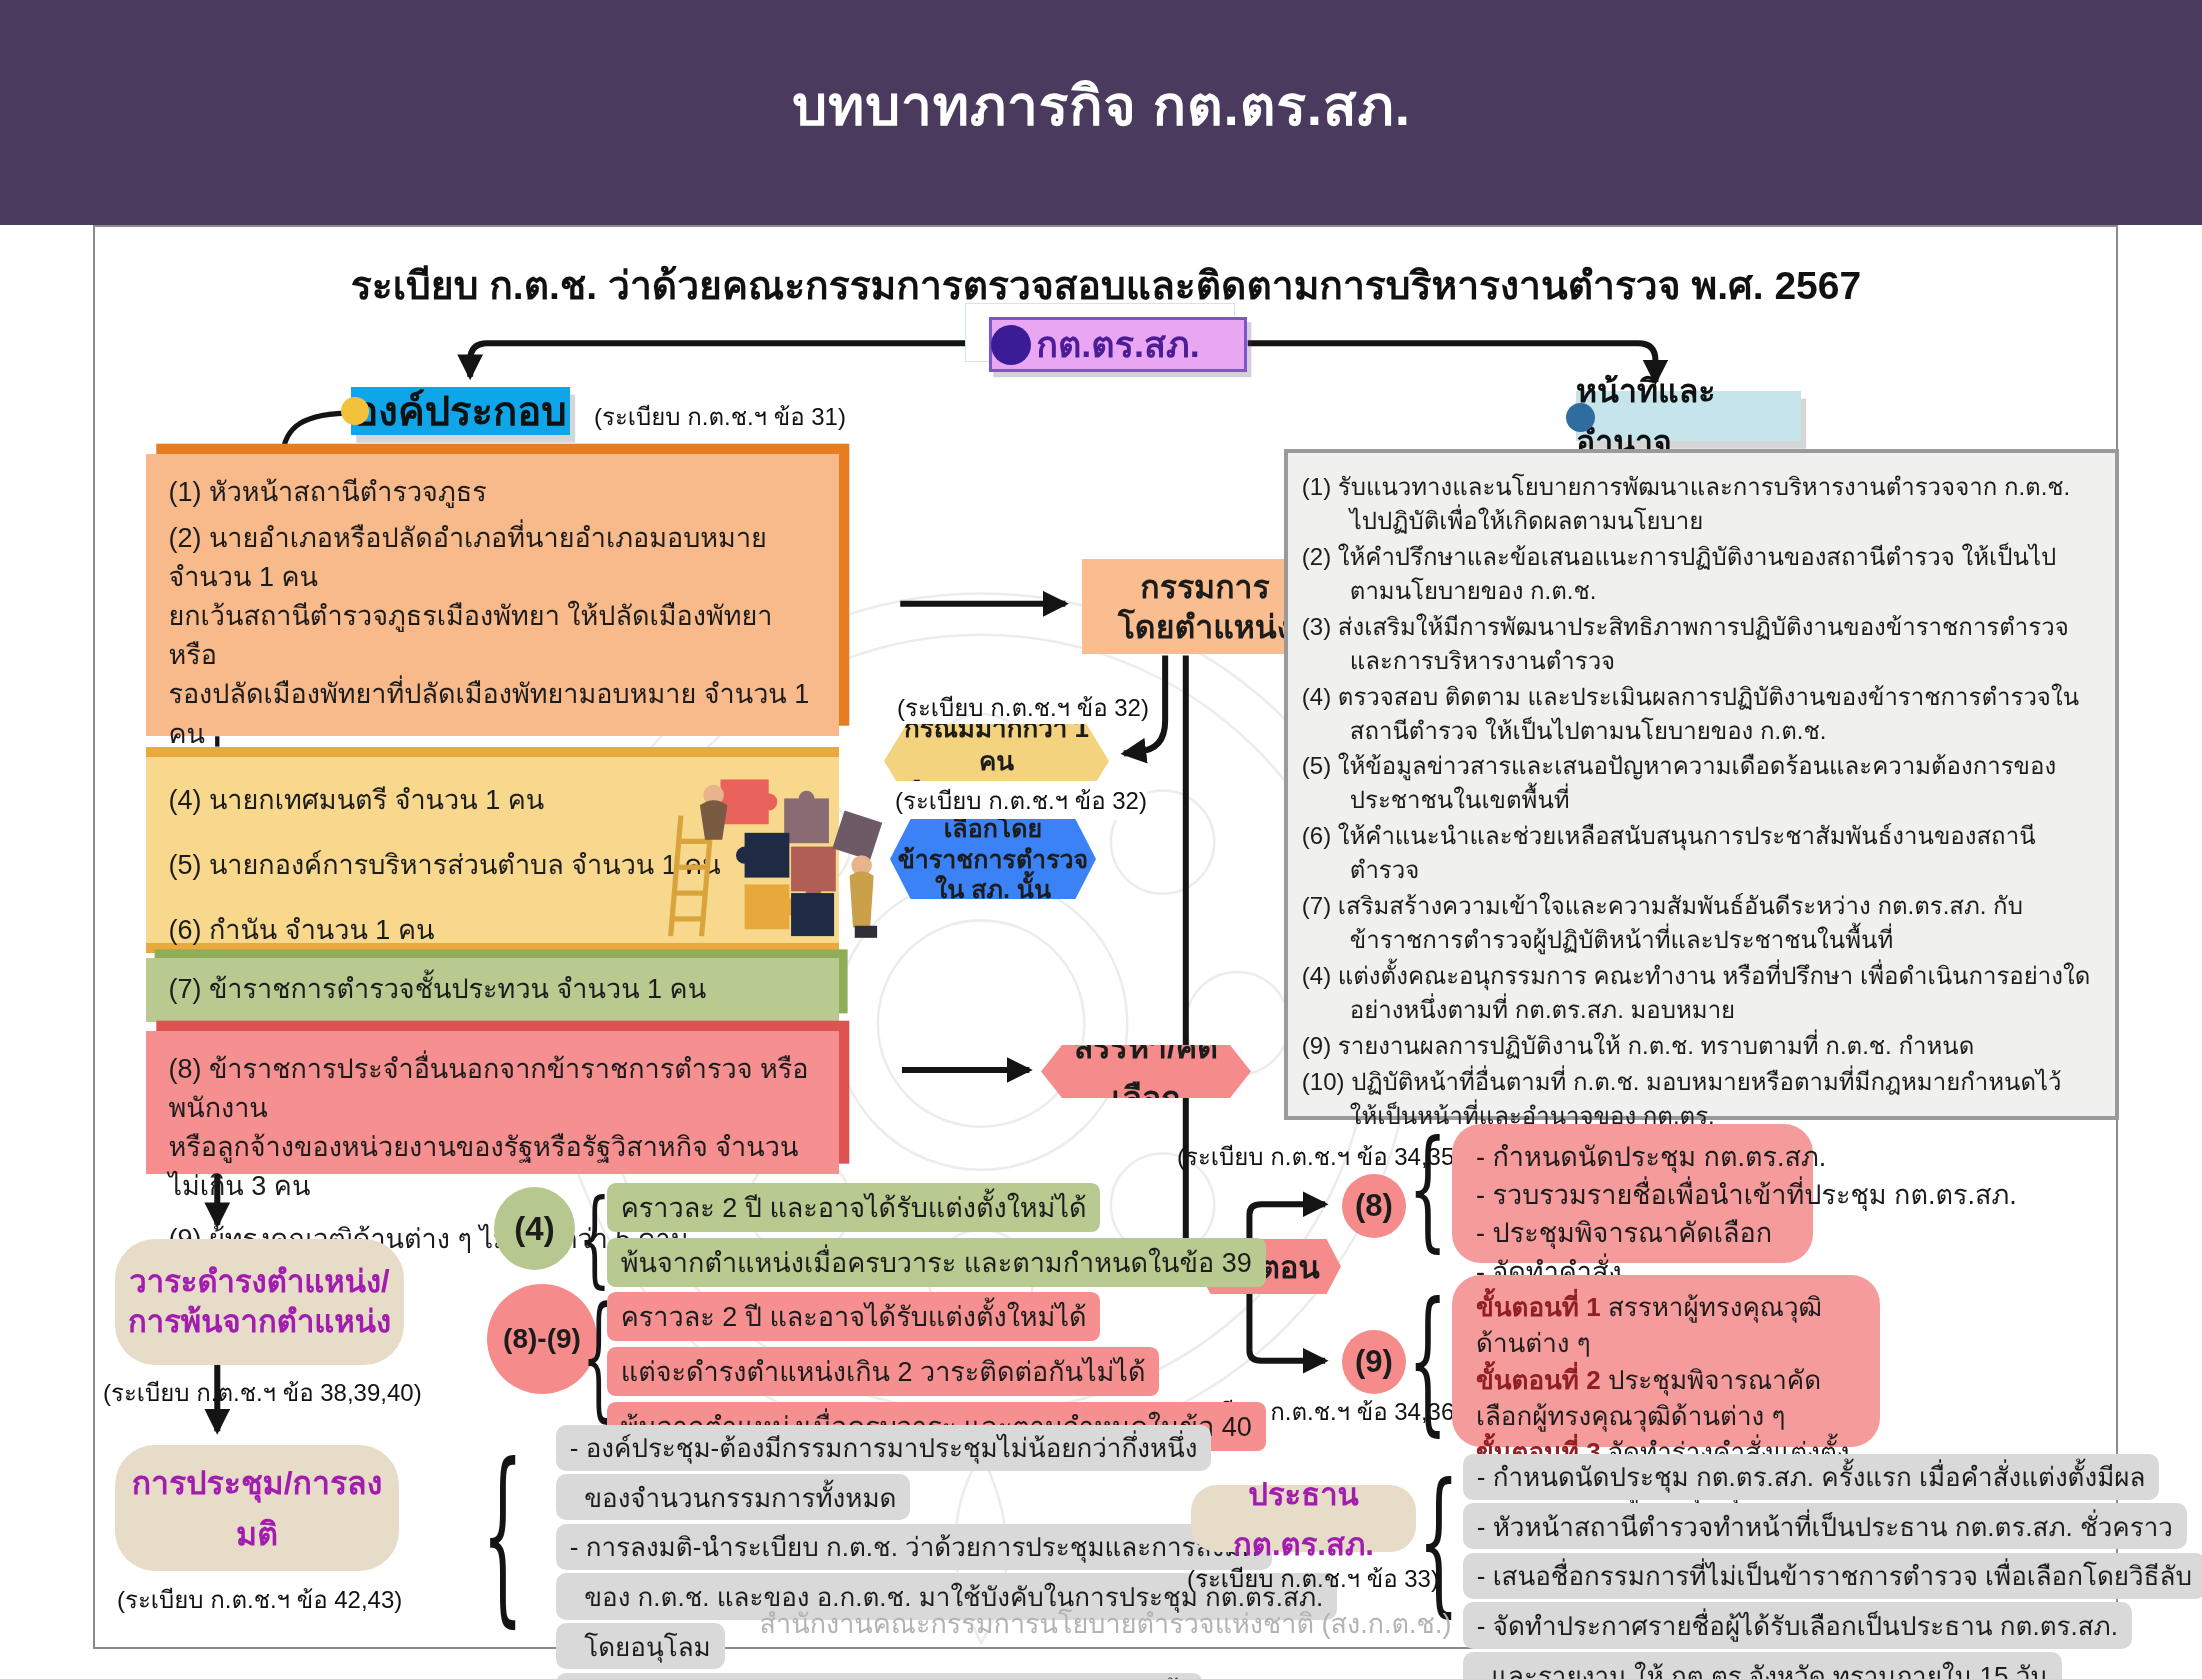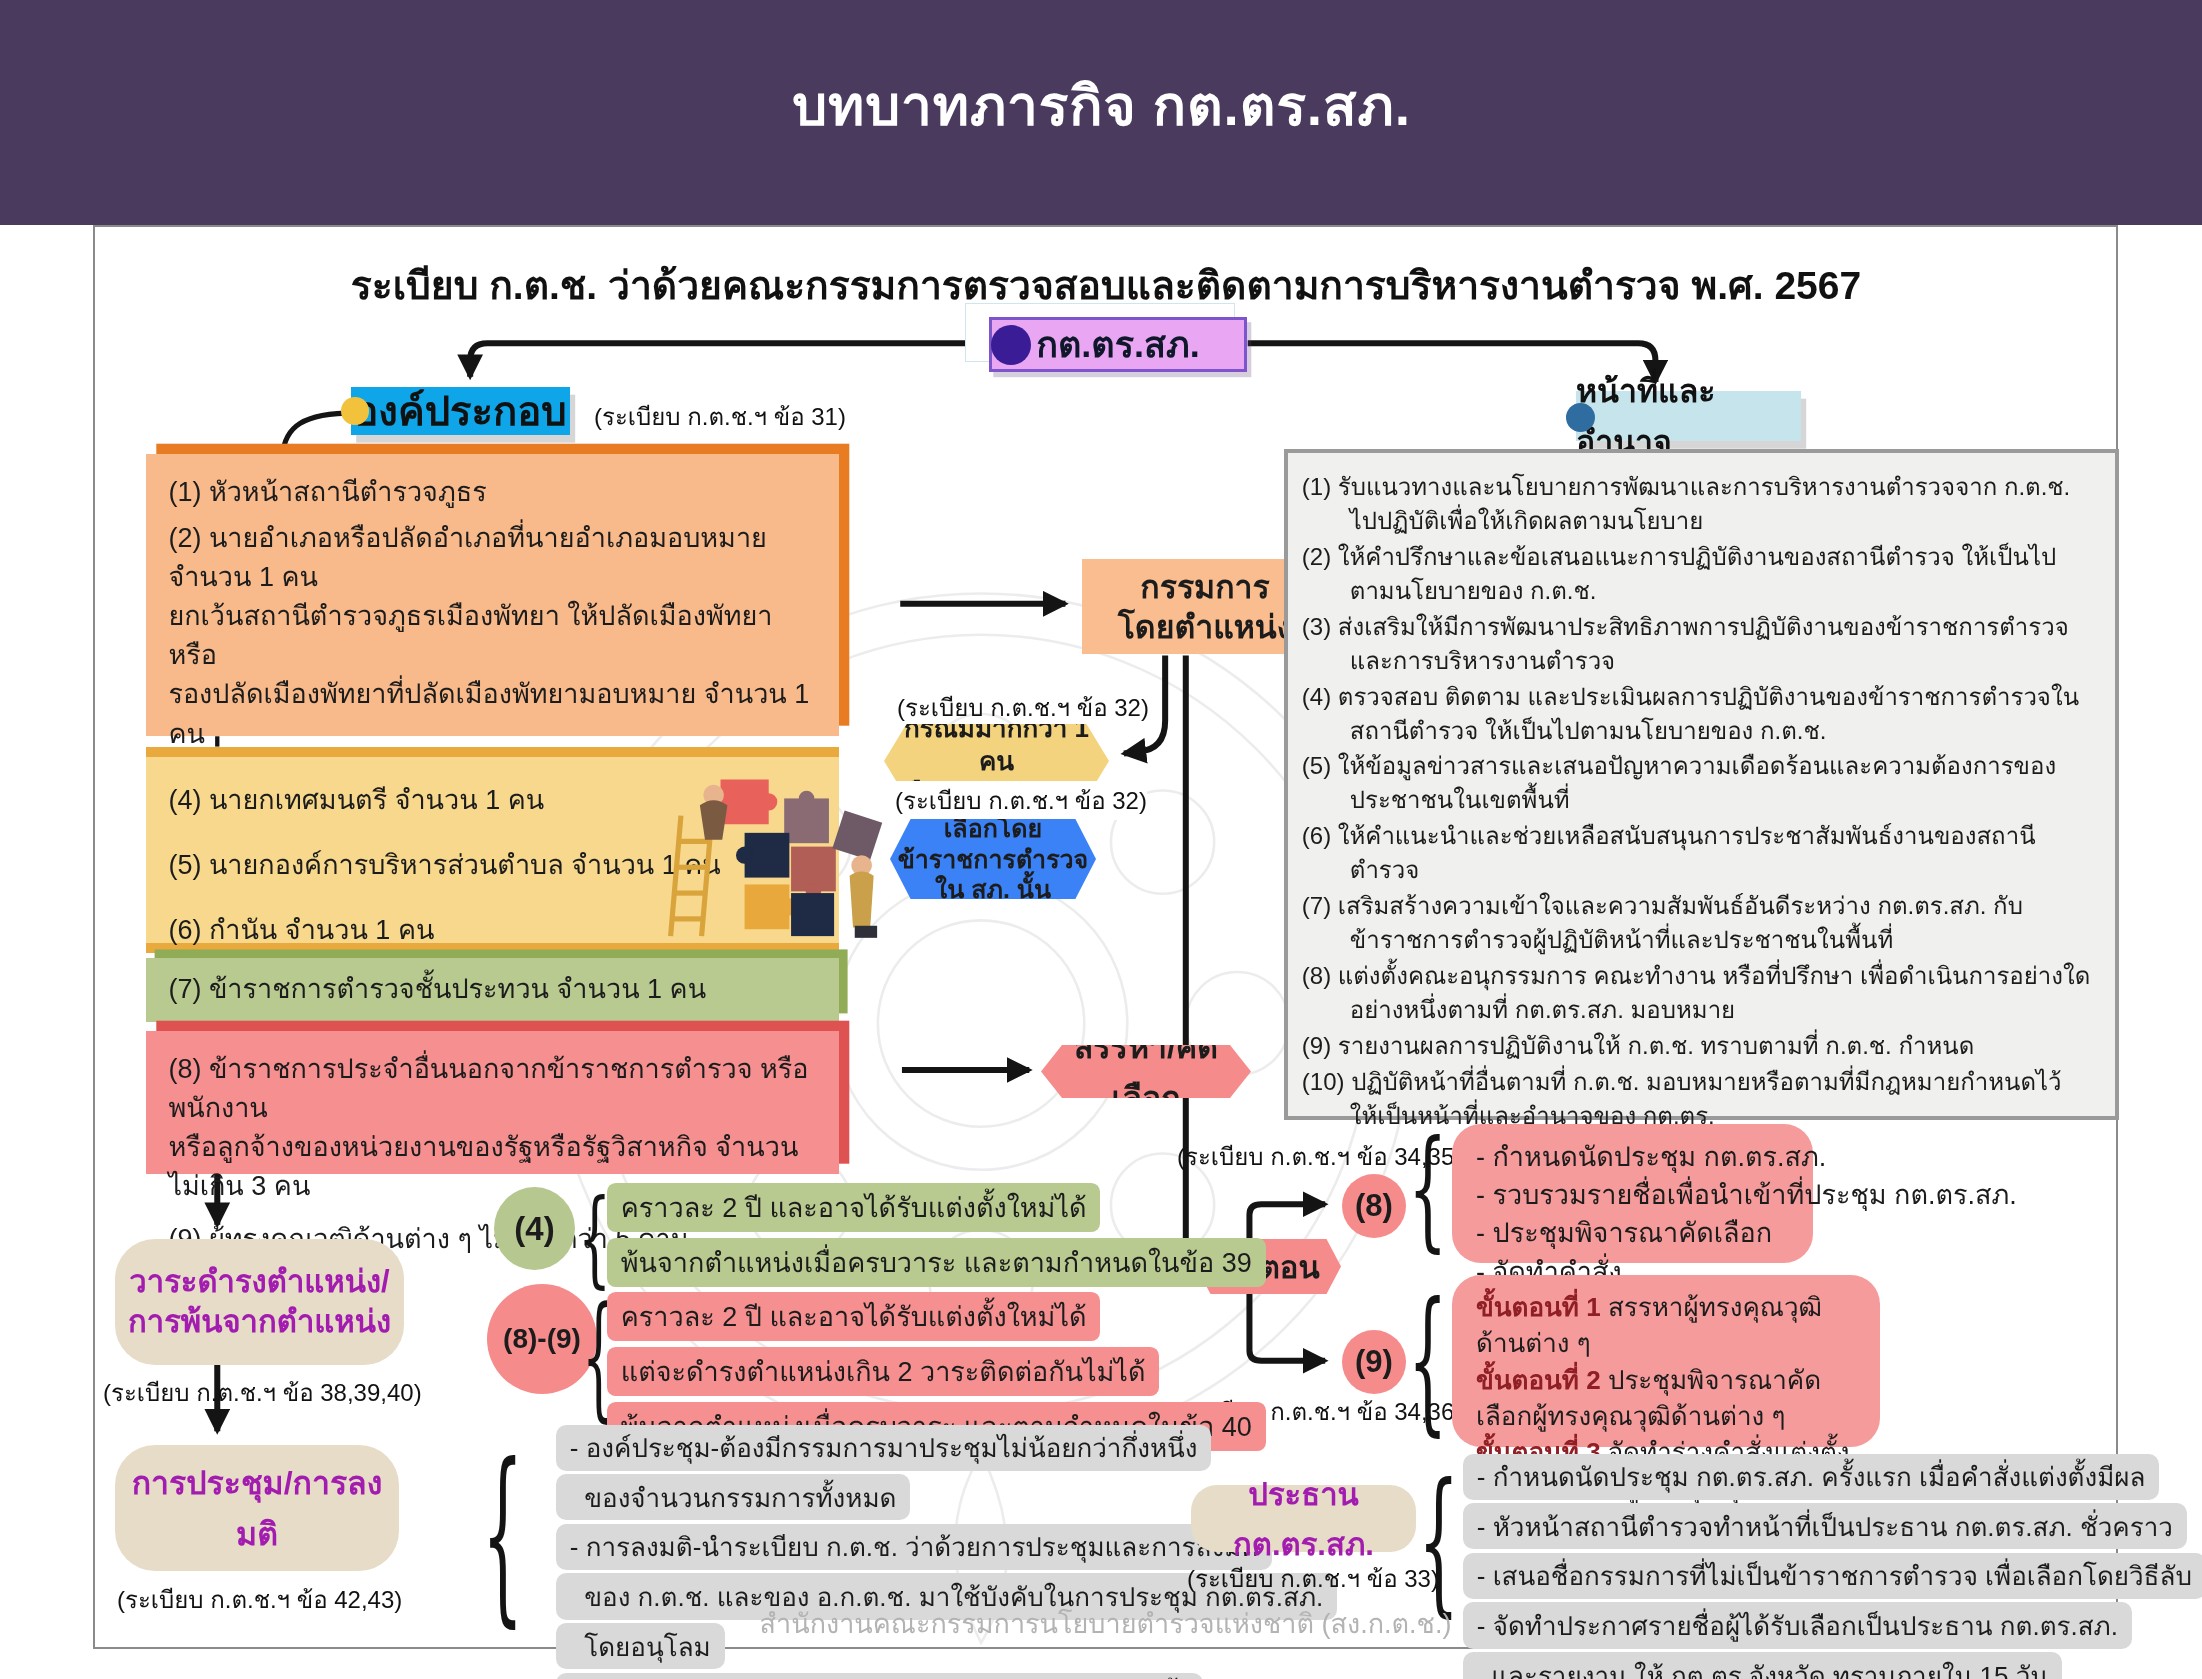--- a/index.html
+++ b/index.html
@@ -13,21 +13,21 @@
                 font-size:55px;font-weight:bold;letter-spacing:0.9px;}
   
   #frame{left:93px;top:225px;width:2025px;height:1424px;background:#ffffff;
          border:2.6px solid #8a8a8a;box-sizing:border-box;}
   #main-title{left:138px;top:254px;width:1936px;text-align:center;
               font-size:39px;font-weight:bold;color:#111;}
   
   .root-shadow{left:965px;top:303px;width:268px;height:57px;background:#ffffff;border:1.7px solid #cfe6ee;}
   #root-node{left:989px;top:317px;width:258px;height:55px;background:#e9a6f2;
              border:3.4px solid #7d54cc;box-sizing:border-box;display:flex;align-items:center;justify-content:center;
-             font-size:36px;font-weight:bold;color:#0f172a;box-shadow:4.3px 5.2px 0 rgba(90,60,120,.25);}
+             font-size:36px;font-weight:bold;color:#4c1d95;box-shadow:4.3px 5.2px 0 rgba(90,60,120,.25);}
   .root-dot{left:991px;top:325px;width:40px;height:40px;border-radius:50%;background:#3a1d96;}
   
   .tag{display:flex;align-items:center;justify-content:center;font-weight:bold;color:#111;
        box-shadow:5.2px 7.7px 0 rgba(120,120,120,.30);}
   #comp-label{left:351px;top:387px;width:219px;height:48px;background:#0ea5e9;font-size:40px;}
   #comp-dot{left:341px;top:397px;width:27.5px;height:27.5px;border-radius:50%;background:#f2c23c;}
   #duty-label{left:1576px;top:391px;width:225px;height:50px;background:#c6e4ec;font-size:32px;}
   #duty-dot{left:1566px;top:403px;width:29px;height:29px;border-radius:50%;background:#2f6da0;}
   .ref{font-size:24px;color:#111;}
   
@@ -230,21 +230,21 @@
 ตามนโยบายของ ก.ต.ช.</div>
     <div class="duty-item">(3) ส่งเสริมให้มีการพัฒนาประสิทธิภาพการปฏิบัติงานของข้าราชการตำรวจ
 และการบริหารงานตำรวจ</div>
     <div class="duty-item">(4) ตรวจสอบ ติดตาม และประเมินผลการปฏิบัติงานของข้าราชการตำรวจใน
 สถานีตำรวจ ให้เป็นไปตามนโยบายของ ก.ต.ช.</div>
     <div class="duty-item">(5) ให้ข้อมูลข่าวสารและเสนอปัญหาความเดือดร้อนและความต้องการของ
 ประชาชนในเขตพื้นที่</div>
     <div class="duty-item">(6) ให้คำแนะนำและช่วยเหลือสนับสนุนการประชาสัมพันธ์งานของสถานีตำรวจ</div>
     <div class="duty-item">(7) เสริมสร้างความเข้าใจและความสัมพันธ์อันดีระหว่าง กต.ตร.สภ. กับ
 ข้าราชการตำรวจผู้ปฏิบัติหน้าที่และประชาชนในพื้นที่</div>
-    <div class="duty-item">(8)  แต่งตั้งคณะอนุกรรมการ คณะทำงาน หรือที่ปรึกษา เพื่อดำเนินการอย่างใด
+    <div class="duty-item">(4)  แต่งตั้งคณะอนุกรรมการ คณะทำงาน หรือที่ปรึกษา เพื่อดำเนินการอย่างใด
 อย่างหนึ่งตามที่ กต.ตร.สภ. มอบหมาย</div>
     <div class="duty-item">(9) รายงานผลการปฏิบัติงานให้ ก.ต.ช. ทราบตามที่ ก.ต.ช. กำหนด</div>
     <div class="duty-item">(10) ปฏิบัติหน้าที่อื่นตามที่ ก.ต.ช. มอบหมายหรือตามที่มีกฎหมายกำหนดไว้
 ให้เป็นหน้าที่และอำนาจของ กต.ตร.</div>
   </div>
 
   <div class="abs ref" style="left:1177px;top:1137px;">(ระเบียบ ก.ต.ช.ฯ ข้อ 34,35)</div>
   <div id="circle8" class="abs circ">(8)</div>
   <div class="abs brace" style="left:1408px;top:1125px;font-size:62px;transform:scaleY(2.1);transform-origin:top;">{</div>
   <div id="pink8" class="abs pinkbox">- กำหนดนัดประชุม กต.ตร.สภ.

